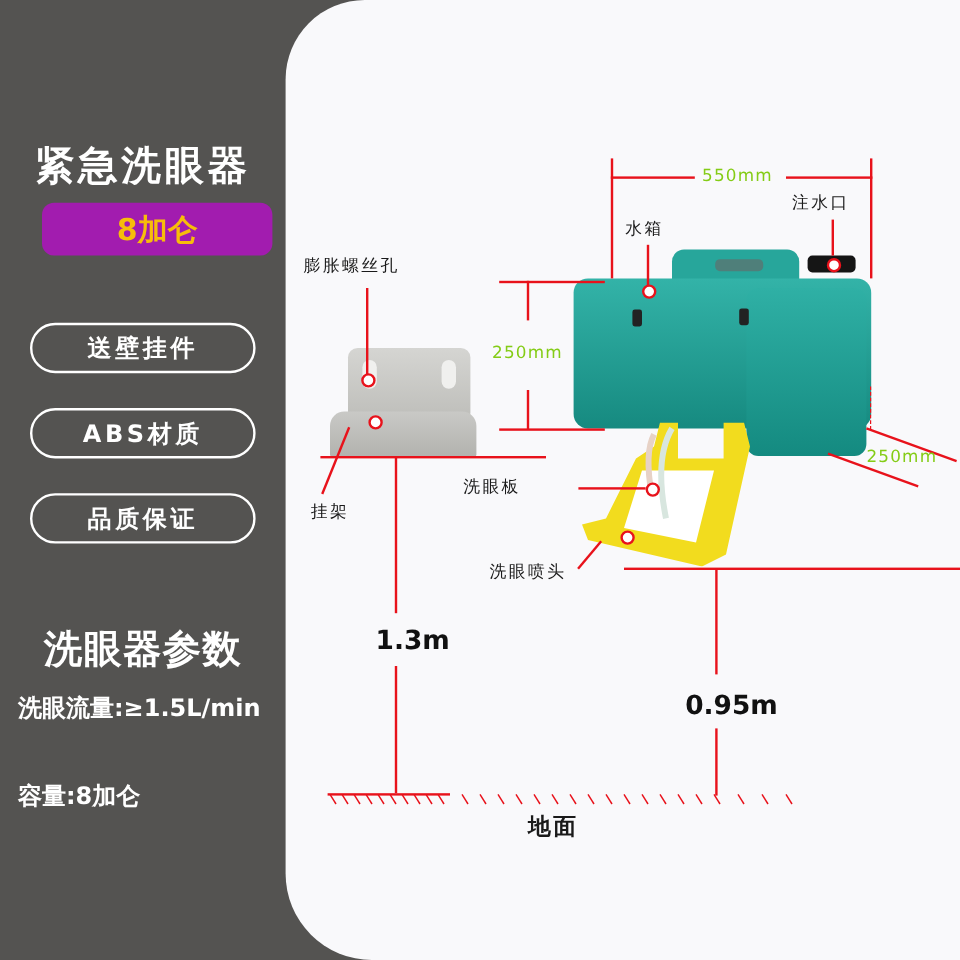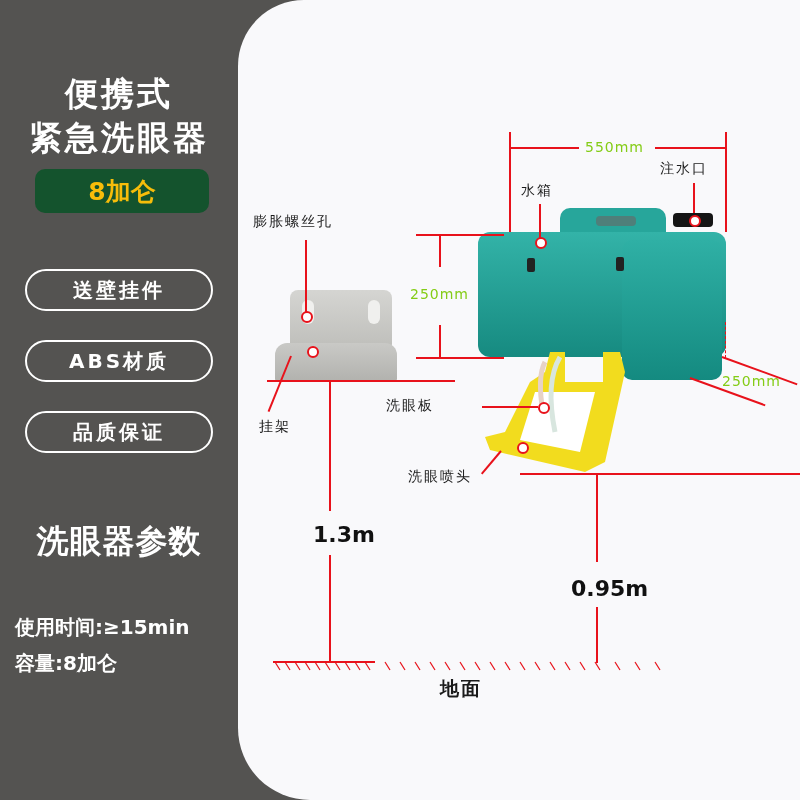--- a/index.html
+++ b/index.html
@@ -7,22 +7,22 @@
     width: 800px; height: 800px; position: relative; overflow: hidden;
     background: #545351;
     font-family: "DejaVu Sans", "Liberation Sans", sans-serif;
   }
   .sidebar { position: absolute; left: 0; top: 0; width: 238px; height: 800px; }
   .title-line {
     position: absolute; left: 0; width: 238px; text-align: center;
     color: #ffffff; font-weight: bold; font-size: 33px; letter-spacing: 3px;
   }
   .capacity-pill {
-    position: absolute; left: 35px; top: 169px; width: 174px; height: 44px;
-    background: #14532d; border-radius: 10px;
+    position: absolute; left: 35px; top: 169px; width: 192px; height: 44px;
+    background: #a21caf; border-radius: 10px;
     color: #f7bd0a; font-weight: bold; font-size: 25px;
     display: flex; align-items: center; justify-content: center;
   }
   .feature-pill {
     position: absolute; left: 25px; width: 188px; height: 42px;
     border: 2px solid #ffffff; border-radius: 22px; box-sizing: border-box;
     color: #ffffff; font-weight: bold; font-size: 20px; letter-spacing: 3px;
     display: flex; align-items: center; justify-content: center;
   }
   .params-title {
@@ -86,30 +86,29 @@
 
   
   .plate {
     position: absolute; left: 485px; top: 352px; width: 140px; height: 120px;
   }
 </style>
 </head>
 <body>
 
 <div class="sidebar">
-  <div class="title-line" style="top:72px;">便携式</div>
   <div class="title-line" style="top:116px;">紧急洗眼器</div>
   <div class="capacity-pill">8加仑</div>
 
   <div class="feature-pill" style="top:269px;">送壁挂件</div>
   <div class="feature-pill" style="top:411px;">品质保证</div>
   <div class="feature-pill" style="top:340px;">ABS材质</div>
 
   <div class="params-title">洗眼器参数</div>
-  <div class="param-line" style="top:614px;">使用时间:≥15min</div>
+  <div class="param-line" style="top:577px;">洗眼流量:≥1.5L/min</div>
   <div class="param-line" style="top:650px;">容量:8加仑</div>
 </div>
 
 <div class="panel"></div>
 
 <div class="bracket-back">
   <div class="slot" style="left:12px;"></div>
   <div class="slot" style="left:78px;"></div>
 </div>
 <div class="bracket-front"></div>

